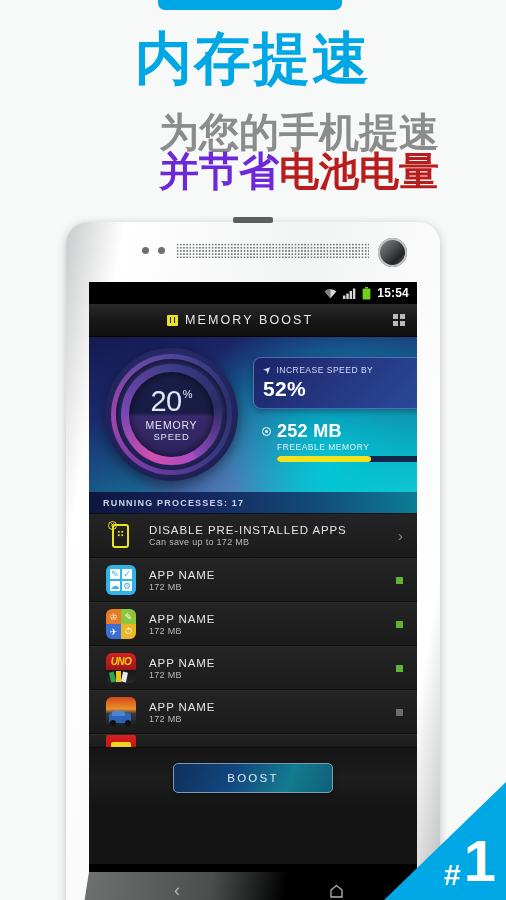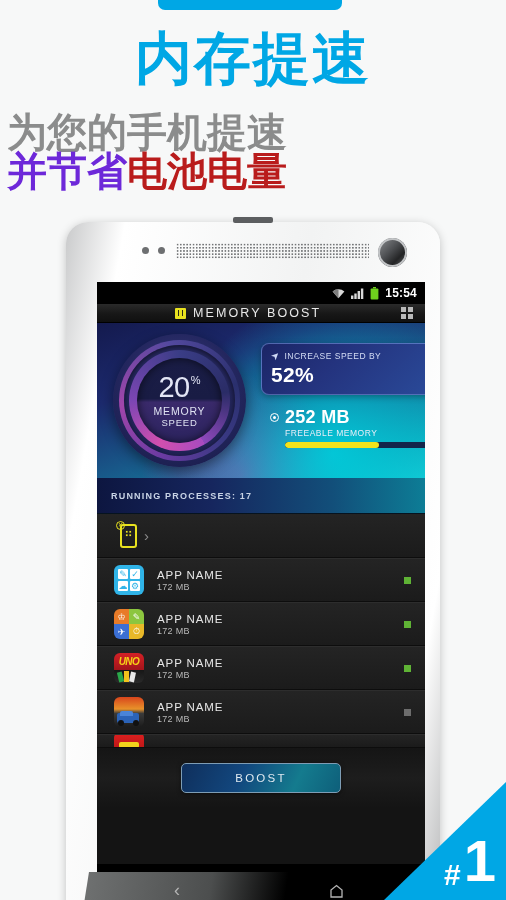--- a/index.html
+++ b/index.html
@@ -18,22 +18,22 @@
     background:#00a7e5; border-radius:7px;
   }
   #promo-title {
     position:absolute; top:29px; left:0; width:506px;
     text-align:center;
     font-size:57px; font-weight:bold; color:#00a7e5;
     letter-spacing:2px; line-height:1.05;
     font-family:"DejaVu Sans", sans-serif;
   }
   #promo-sub {
-    position:absolute; top:113px; left:7px; width:422px;
-    text-align:left; line-height:0.98;
+    position:absolute; top:113px; left:17px; width:422px;
+    text-align:right; line-height:0.98;
     font-family:"DejaVu Sans", sans-serif;
   }
   #promo-sub .l1 {
     display:block; font-size:40px; font-weight:bold; color:#8b8c8c;
     letter-spacing:0px;
   }
   #promo-sub .l2 { display:block; font-size:40px; font-weight:bold; letter-spacing:0px; }
   #promo-sub .l2 .gray { color:#6d28d9; }
   #promo-sub .l2 .dark { color:#b91c1c; }
 
@@ -68,36 +68,36 @@
     box-shadow:inset 0 0 0 2px #c2c4c6;
   }
   #phone-top-notch {
     position:absolute; left:167px; top:-5px; width:40px; height:6px;
     background:#5c5e60; border-radius:2px;
   }
 
   
   #screen {
     position:absolute; left:23px; top:60px; width:328px; height:590px;
-    background:#000; overflow:hidden;margin-left:8px;
+    background:#000; overflow:hidden;
   }
 
   
   #status-bar {
     position:relative; height:22px; background:#000;
     display:flex; align-items:center; justify-content:flex-end;
     padding-right:8px; gap:6px;
   }
   #status-bar .ic { display:flex; align-items:flex-end; }
   #wifi-icon svg, #signal-icon svg, #battery-icon svg { display:block; }
   #clock-text { color:#fff; font-size:12px; font-weight:bold; letter-spacing:0.2px; }
 
   
   #app-header {
-    position:relative; height:19px;
+    position:relative; height:33px;
     background:linear-gradient(180deg,#2a2a2a 0%,#171717 55%,#101010 100%);
     border-bottom:1px solid #000;
     display:flex; align-items:center;padding-left:16px;
   }
   #app-logo-icon {
     position:absolute; left:78px; width:11px; height:11px;
     background:#e8e21f; border-radius:1px;
     display:flex; align-items:center; justify-content:center;
   }
   #app-logo-icon i {
@@ -184,21 +184,21 @@
   #mem-value { color:#ffffff; font-size:18px; font-weight:bold; letter-spacing:0.3px; }
   #mem-label { color:#e9eef8; font-size:8.5px; letter-spacing:0.5px; margin-left:15px; }
   #mem-bar {
     margin-left:15px; margin-top:4px; width:145px; height:6px;
     background:#13254a; border-radius:3px; overflow:hidden;
   }
   #mem-bar-fill { height:100%; background:#f2e31c; border-radius:3px; }
 
   
   #running-bar {
-    position:relative; height:36px;
+    position:relative; height:22px;
     background:linear-gradient(90deg,#0d1640 0%,#16265e 35%,#124f7a 72%,#0d7d96 100%);
     border-bottom:1px solid #06131f;
     display:flex; align-items:center; padding-left:14px;
   }
   #running-bar-text { color:#c9d4e6; font-size:9px; font-weight:bold; letter-spacing:1.2px; }
 
   
   #app-list { position:relative; background:#1b1b1b; }
   .list-row {
     position:relative; display:flex; align-items:center;
@@ -388,20 +388,24 @@
       <span id="running-bar-text">RUNNING PROCESSES: 17</span>
     </div>
 
     <div id="app-list">
 
       <div class="list-row">
         <div class="row-icon" id="disable-icon">
           <div id="disable-phone"></div>
           <div id="disable-x">✕</div>
         </div>
+        <div class="row-texts">
+          <div class="row-title">DISABLE PRE-INSTALLED APPS</div>
+          <div class="row-sub">Can save up to 172 MB</div>
+        </div>
         <span class="chevron-right">›</span>
       </div>
 
       <div class="list-row">
         <div class="row-icon" style="background:#30b4e8;">
           <div class="ic-quad" style="padding:4px;gap:2px;">
             <span style="background:#fff;border-radius:1px;color:#30b4e8;">✎</span>
             <span style="background:#fff;border-radius:1px;color:#30b4e8;">✓</span>
             <span style="background:#fff;border-radius:1px;color:#30b4e8;">☁</span>
             <span style="background:#fff;border-radius:1px;color:#30b4e8;">⚙</span>

